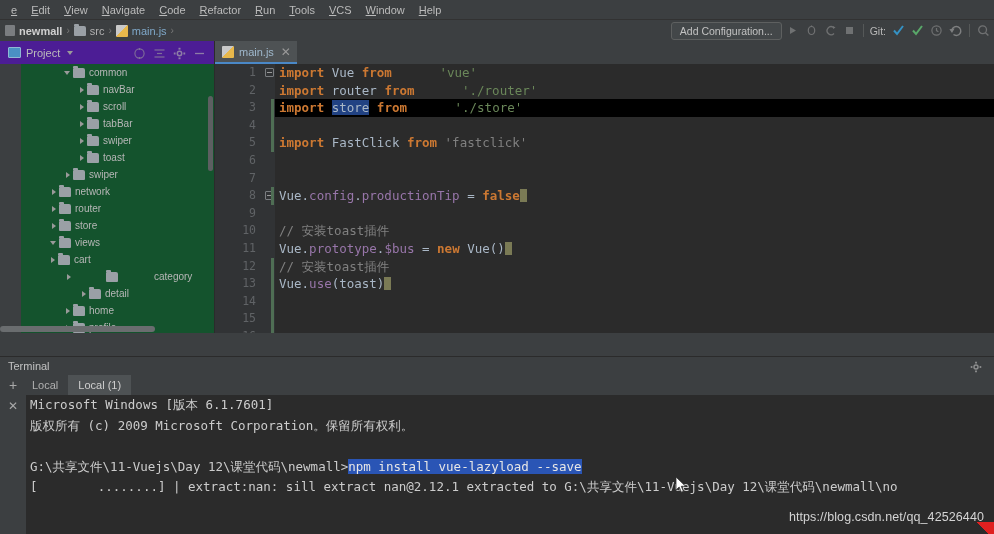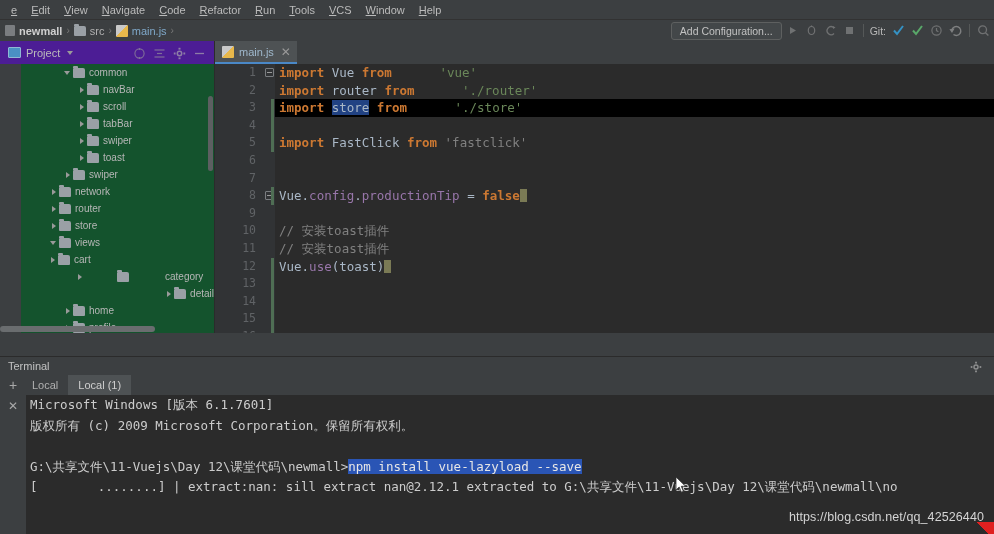--- a/index.html
+++ b/index.html
@@ -388,26 +388,26 @@
         <div class="trow" style="padding-left: 28px;">
           <span class="tarrow d"></span>
           <span class="tfold"></span>
           <span class="tlbl ">views</span>
         </div>
         <div class="trow" style="padding-left: 27px;">
           <span class="tarrow r"></span>
           <span class="tfold"></span>
           <span class="tlbl ">cart</span>
         </div>
-        <div class="trow" style="padding-left: 54px; gap: 32px;">
+        <div class="trow" style="padding-left: 43px; gap: 32px;">
           <span class="tarrow r"></span>
           <span class="tfold"></span>
           <span class="tlbl ">category</span>
         </div>
-        <div class="trow" style="padding-left: 44px; justify-content: flex-end;">
+        <div class="trow" style="padding-left: 58px;">
           <span class="tarrow r"></span>
           <span class="tfold"></span>
           <span class="tlbl ">detail</span>
         </div>
         <div class="trow" style="padding-left: 42px;">
           <span class="tarrow r"></span>
           <span class="tfold"></span>
           <span class="tlbl ">home</span>
         </div>
         <div class="trow" style="padding-left: 42px;">
@@ -459,20 +459,21 @@
           <div class="cl"><span class="kw">import </span><span class="id">Vue </span><span class="kw">from </span><span class="str">'vue'</span></div>
           <div class="cl"><span class="kw">import </span><span class="id">router </span><span class="kw">from </span><span class="str">'./router'</span></div>
           <div class="cl hl"><span class="kw">import </span><span class="sel">store</span><span class="id"> </span><span class="kw">from </span><span class="str">'./store'</span></div>
           <div class="cl">&nbsp;</div>
           <div class="cl"><span class="kw">import </span><span class="id">FastClick </span><span class="kw">from </span><span class="str2">'fastclick'</span></div>
           <div class="cl">&nbsp;</div>
           <div class="cl">&nbsp;</div>
           <div class="cl"><span class="id">Vue</span><span class="id">.</span><span class="prop">config</span><span class="id">.</span><span class="prop">productionTip </span><span class="id">= </span><span class="kw">false</span><span class="caret-box"></span></div>
           <div class="cl">&nbsp;</div>
           <div class="cl"><span class="cmt">// 安装toast插件</span></div>
+          <div class="cl"><span class="id">Vue</span><span class="id">.</span><span class="prop">prototype</span><span class="id">.</span><span class="prop">$bus </span><span class="id">= </span><span class="kw">new </span><span class="id">Vue()</span><span class="caret-box"></span></div>
           <div class="cl"><span class="cmt">// 安装toast插件</span></div>
           <div class="cl"><span class="id">Vue</span><span class="id">.</span><span class="prop">use</span><span class="id">(toast)</span><span class="caret-box"></span></div>
           <div class="cl">&nbsp;</div>
         </div>
     </div>
   </div>
 </div>
 
 <div class="termwrap">
   <div class="term-title">

